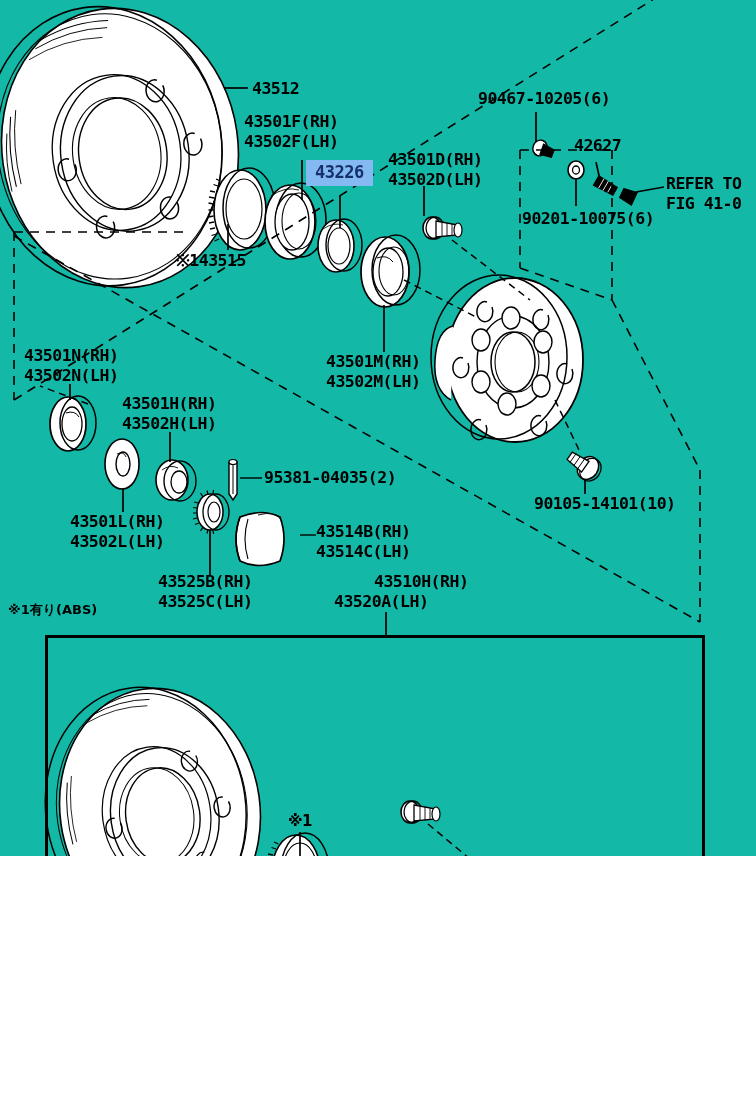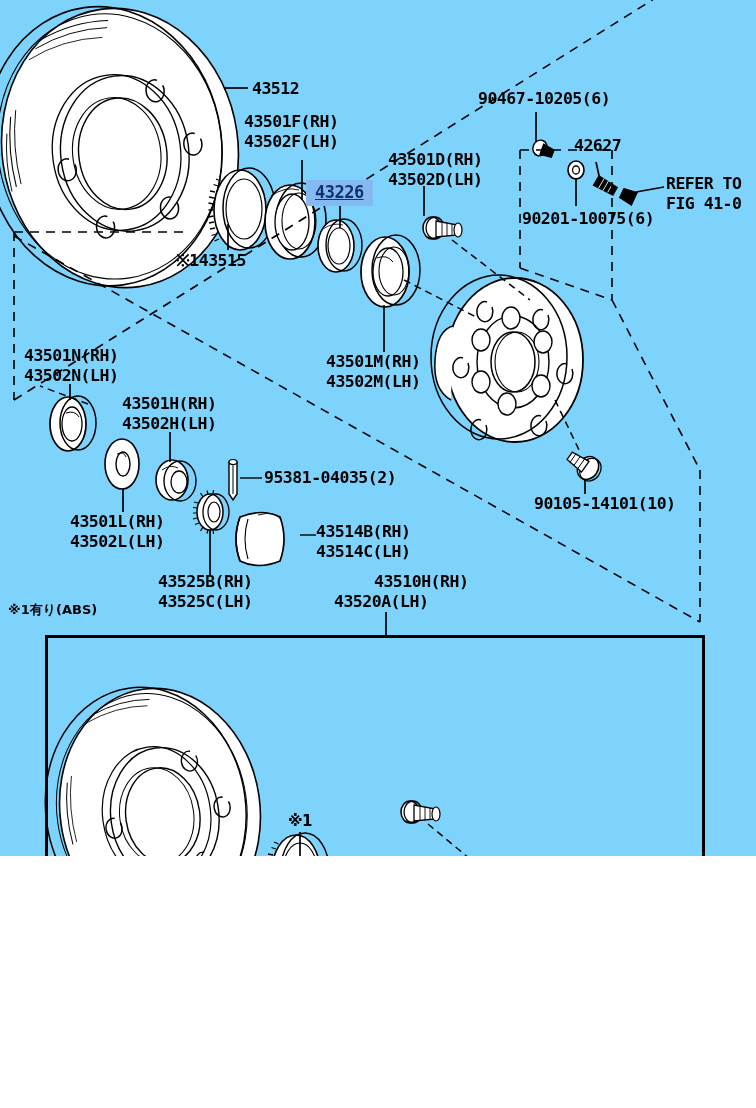--- a/index.html
+++ b/index.html
@@ -4,21 +4,21 @@
 <style>
   html, body {
     margin: 0;
     padding: 0;
     background: #ffffff;
   }
   #page {
     position: relative;
     width: 756px;
     height: 856px;
-    background: #7dd3fc;
+    background: #14b8a6;
     font-family: "DejaVu Sans Mono", "Liberation Mono", monospace;
     overflow: hidden;
   }
   svg.art {
     position: absolute;
     left: 0; top: 0;
     width: 756px;
     height: 1108px;
     pointer-events: none;
   }
@@ -420,21 +420,21 @@
 
   <div class="lowerbox" style="left:45px; top:635px; width:660px; height:443px;"></div>
 
   <div class="lbl" style="left:252px; top:79px;">43512</div>
 
   <div class="lbl" style="left:176px; top:251px;">※143515</div>
 
   <div class="lbl two" style="left:244px; top:112px;">43501F(RH)</div>
   <div class="lbl two" style="left:244px; top:132px;">43502F(LH)</div>
 
-  <div class="hl" style="left:306px; top:180px;text-decoration:underline;">43226</div>
+  <div class="hl" style="left:306px; top:160px;">43226</div>
 
   <div class="lbl two" style="left:388px; top:150px;">43501D(RH)</div>
   <div class="lbl two" style="left:388px; top:170px;">43502D(LH)</div>
 
   <div class="lbl" style="left:478px; top:89px;">90467-10205(6)</div>
 
   <div class="lbl" style="left:574px; top:136px;text-align:right;">42627</div>
 
   <div class="lbl" style="left:522px; top:209px;text-align:right;">90201-10075(6)</div>
 

